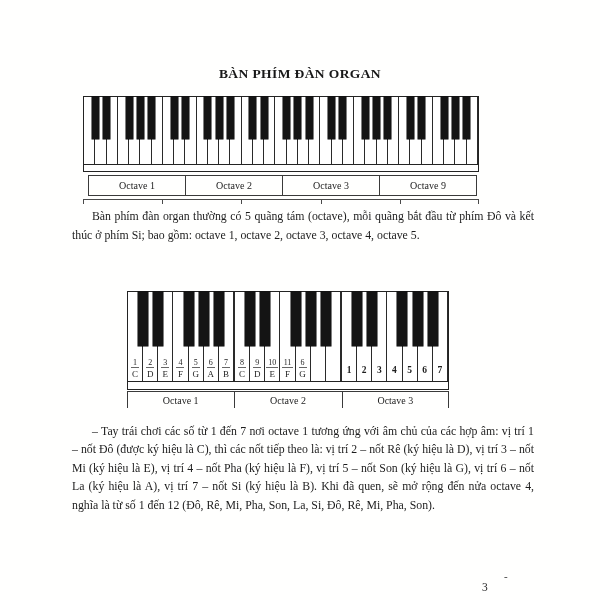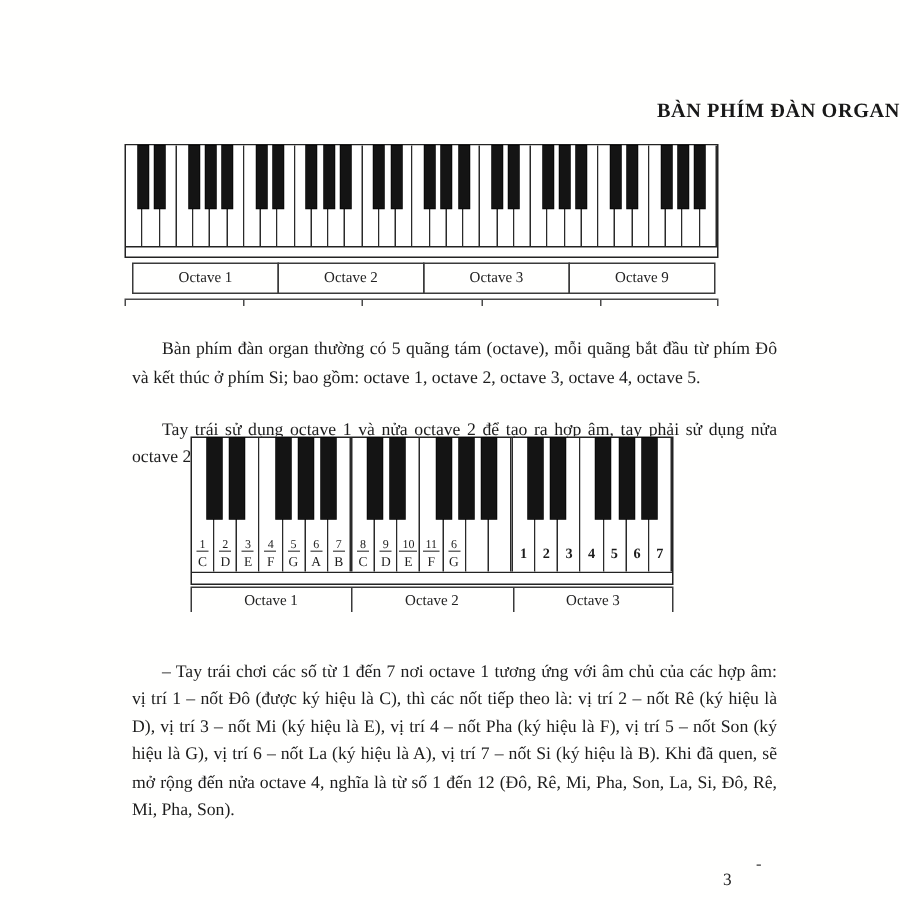--- a/index.html
+++ b/index.html
@@ -2,21 +2,21 @@
 <html><head>
 <meta charset="utf-8">
 <style>
   html,body{margin:0;padding:0;}
   body{width:600px;height:600px;background:#ffffff;font-family:"Liberation Serif",serif;}
   .sheet{position:relative;width:600px;height:600px;background:#fffffe;color:#1d1d1d;overflow:hidden;}
 
   .lesson-title{position:absolute;top:7px;left:0;width:100%;text-align:center;
     font-family:"DejaVu Serif",serif;font-style:italic;font-weight:700;font-size:17px;
     letter-spacing:1px;color:#161616;}
-  .section-heading{position:absolute;top:66px;left:0;width:100%;text-align:right;
+  .section-heading{position:absolute;top:66px;left:0;width:100%;text-align:center;
     font-family:"Liberation Serif",serif;font-weight:700;font-size:13.5px;letter-spacing:.4px;color:#181818;}
 
   
   .kb{position:absolute;border:1.4px solid #232323;background:#fff;box-sizing:border-box;}
   .kb1{left:83px;top:96px;width:396px;}
   .kb2{left:127px;top:291px;width:322px;}
   .wkeys{position:relative;display:flex;}
   .kb1 .wkeys{height:67px;}
   .kb2 .wkeys{height:89px;}
   .wkey{flex:1;background:#fff;border-right:1px solid #2a2a2a;box-sizing:border-box;
@@ -42,21 +42,21 @@
   
   .bracket2{position:absolute;left:127px;top:391px;width:322px;height:18px;border-top:1px solid #3a3a3a;display:flex;}
   .bseg{flex:1;text-align:center;padding-top:3px;font-size:10px;color:#222;}
   .tick2{position:absolute;top:0;width:1px;height:16px;background:#3a3a3a;}
 
   
   .paras{position:absolute;left:72px;width:462px;font-size:11.8px;line-height:18.8px;
     text-align:justify;color:#1c1c1c;}
   .paras1{top:207px;}
   .paras2{top:422px;line-height:18.4px;}
-  .para{margin:16px;text-indent:20px;}
+  .para{margin:0;text-indent:20px;}
 
   .page-number{position:absolute;left:482px;top:581px;font-size:11.5px;color:#222;}
   .stray-mark{position:absolute;left:504px;top:570px;font-size:11px;color:#333;}
 </style>
 </head>
 <body>
 
 <div class="sheet">
   <div class="section-heading">BÀN PHÍM ĐÀN ORGAN</div>
 
@@ -135,21 +135,20 @@
       <div class="tick1" style="left: calc(0% + 0px);"></div>
       <div class="tick1" style="left: calc(20% + 0px);"></div>
       <div class="tick1" style="left: calc(40% + 0px);"></div>
       <div class="tick1" style="left: calc(60% + 0px);"></div>
       <div class="tick1" style="left: calc(80% + 0px);"></div>
       <div class="tick1" style="left: calc(100% - 1px);"></div>
     </div>
 
   <div class="paras paras1">
       <p class="para">Bàn phím đàn organ thường có 5 quãng tám (octave), mỗi quãng bắt đầu từ phím Đô và kết thúc ở phím Si; bao gồm: octave 1, octave 2, octave 3, octave 4, octave 5.</p>
-      <p class="para">Tay trái sử dụng octave 1 và nửa octave 2 để tạo ra hợp âm, tay phải sử dụng nửa octave 2 còn lại, octave 3 và octave 4 để tạo giai điệu.</p>
     </div>
 
   <div class="kb kb2" id="kb2">
       <div class="wkeys">
         <div class="wkey">
           <span class="knum">1</span>
           <span class="knote">C</span>
         </div>
         <div class="wkey">
           <span class="knum">2</span>

